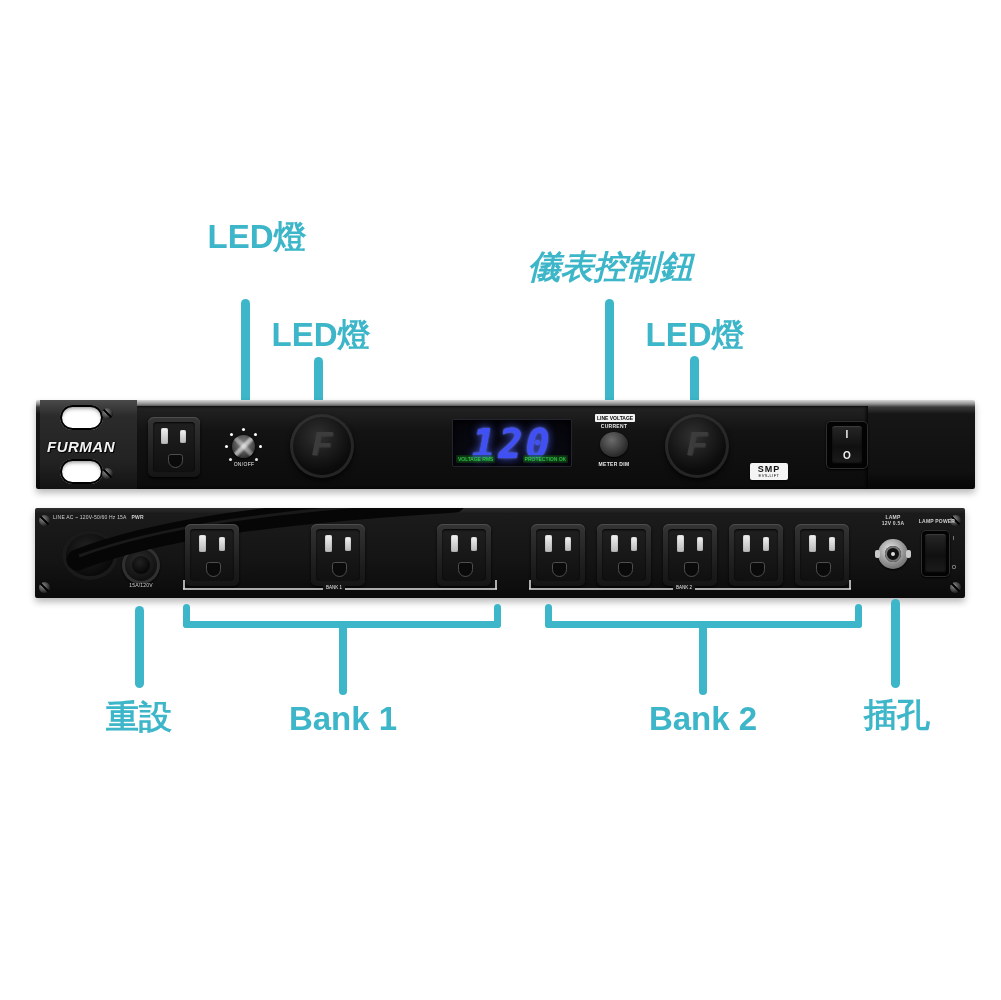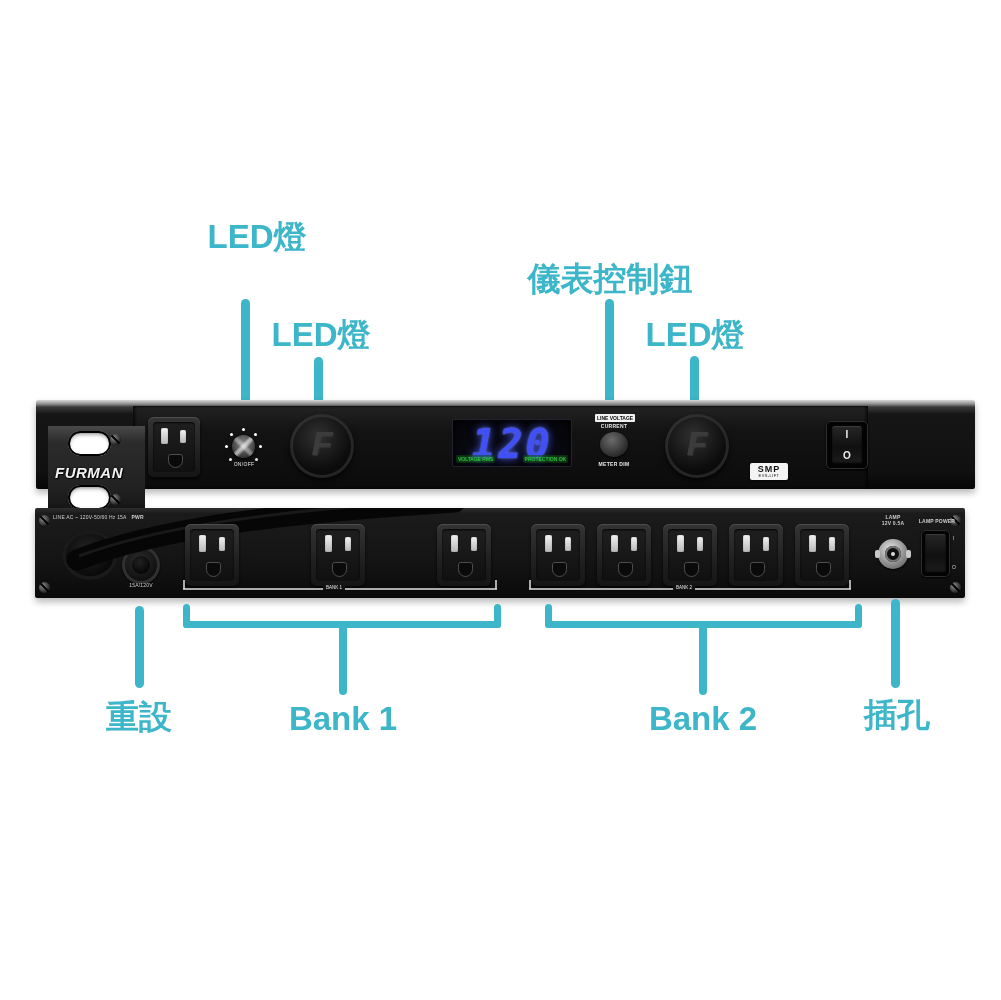--- a/index.html
+++ b/index.html
@@ -123,32 +123,32 @@
 </style>
 </head>
 <body>
 
 <div class="canvas">
 
   <div class="co" style="left:157px;top:218px;width:200px;">
     <div>LED燈</div>
   </div>
   <div class="co" style="left:221px;top:316px;width:200px;">LED燈</div>
-  <div class="co" style="left:510px;top:260px;width:200px;">儀表控制鈕</div>
+  <div class="co" style="left:510px;top:248px;width:200px;font-style:italic;">儀表控制鈕</div>
   <div class="co" style="left:595px;top:316px;width:200px;">LED燈</div>
 
   <div class="aline" style="left:241px;top:299px;height:115px;"></div>
   <div class="aline" style="left:314px;top:357px;height:59px;"></div>
   <div class="aline" style="left:605px;top:299px;height:112px;"></div>
   <div class="aline" style="left:690px;top:356px;height:54px;"></div>
 
   <div class="front">
     <div class="face"></div>
 
-    <div class="ear" style="left:12px;margin-top:26px;">
+    <div class="ear" style="left:4px;">
       <div class="hole" style="left:20px;top:5px;"></div>
       <div class="hole" style="left:20px;top:59px;"></div>
       <div class="brand">FURMAN</div>
       <div class="screw" style="left:62px;top:8px;"></div>
       <div class="screw" style="left:62px;top:68px;"></div>
     </div>
 
     <div class="outlet" style="left:112px;top:17px;width:52px;height:60px;">
       <div class="of">
         <div class="slot" style="left:8px;top:6px;width:7px;height:16px;"></div>

